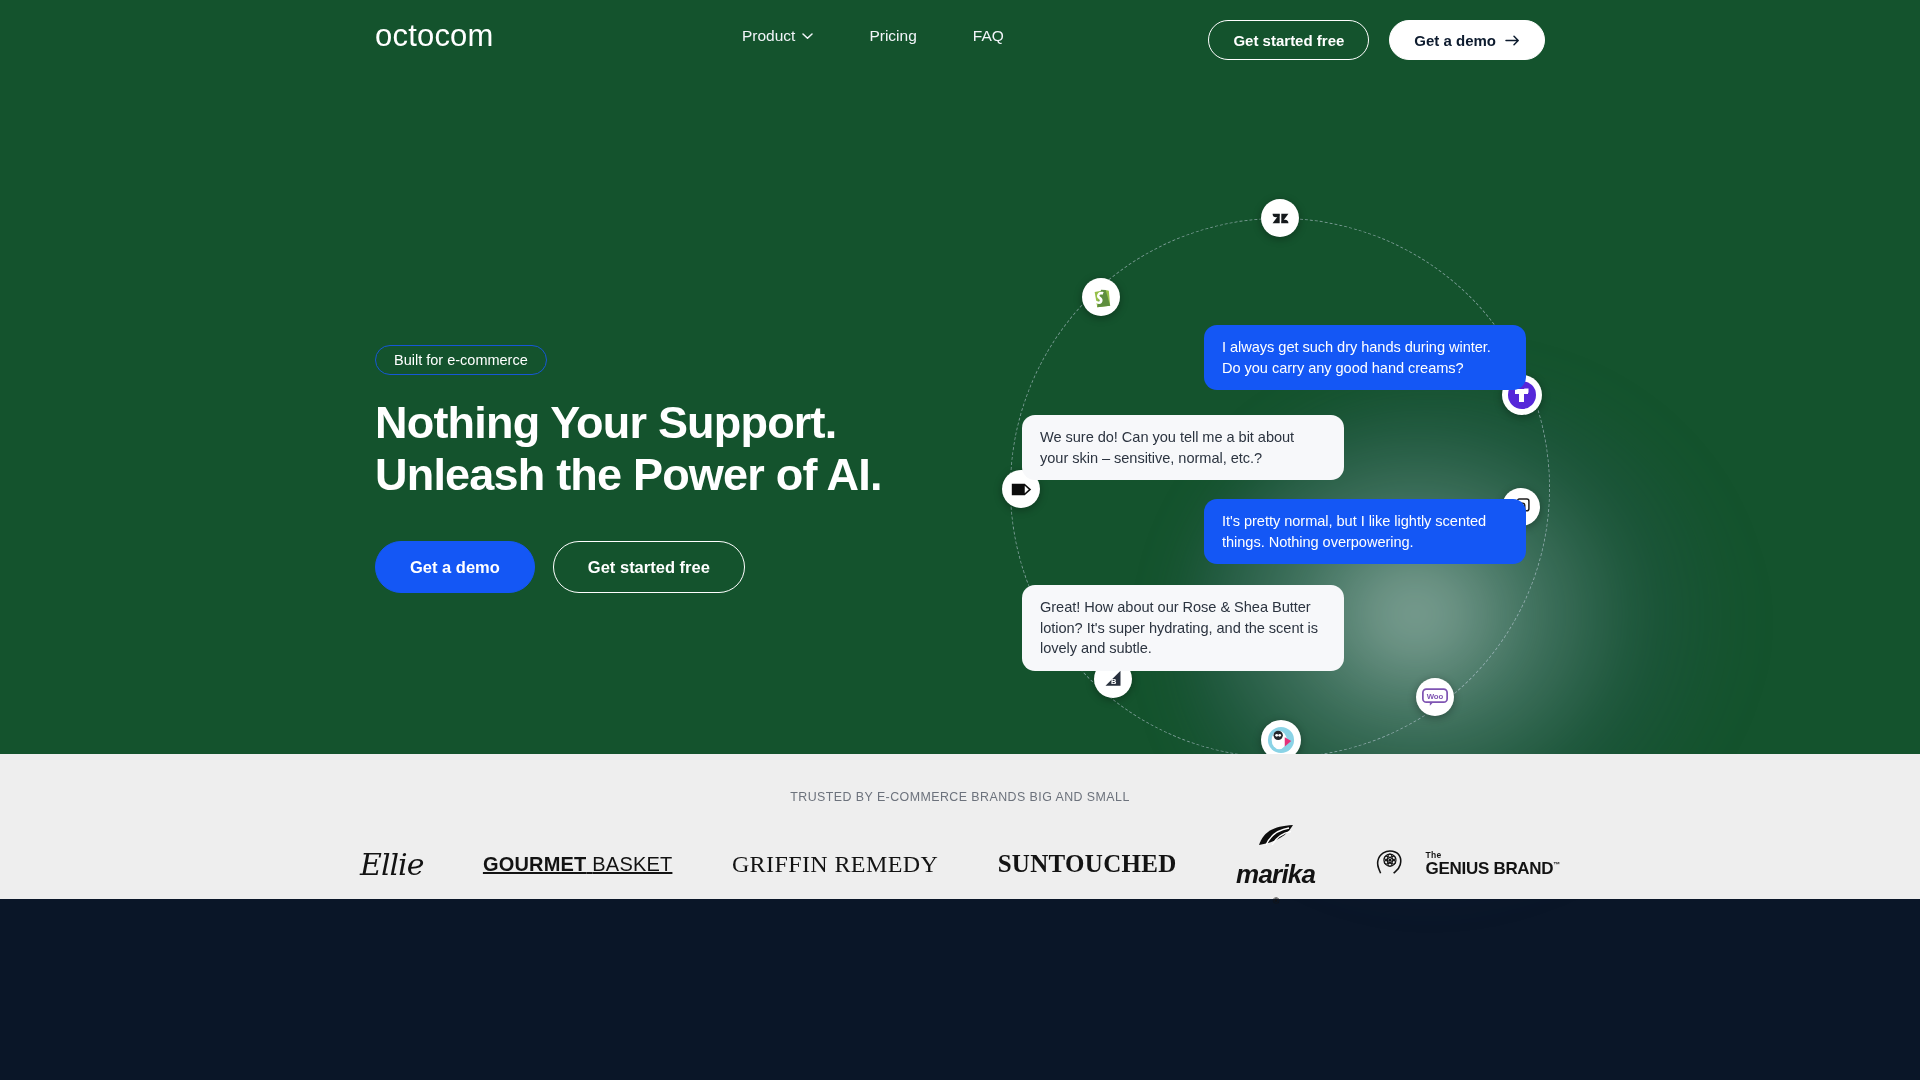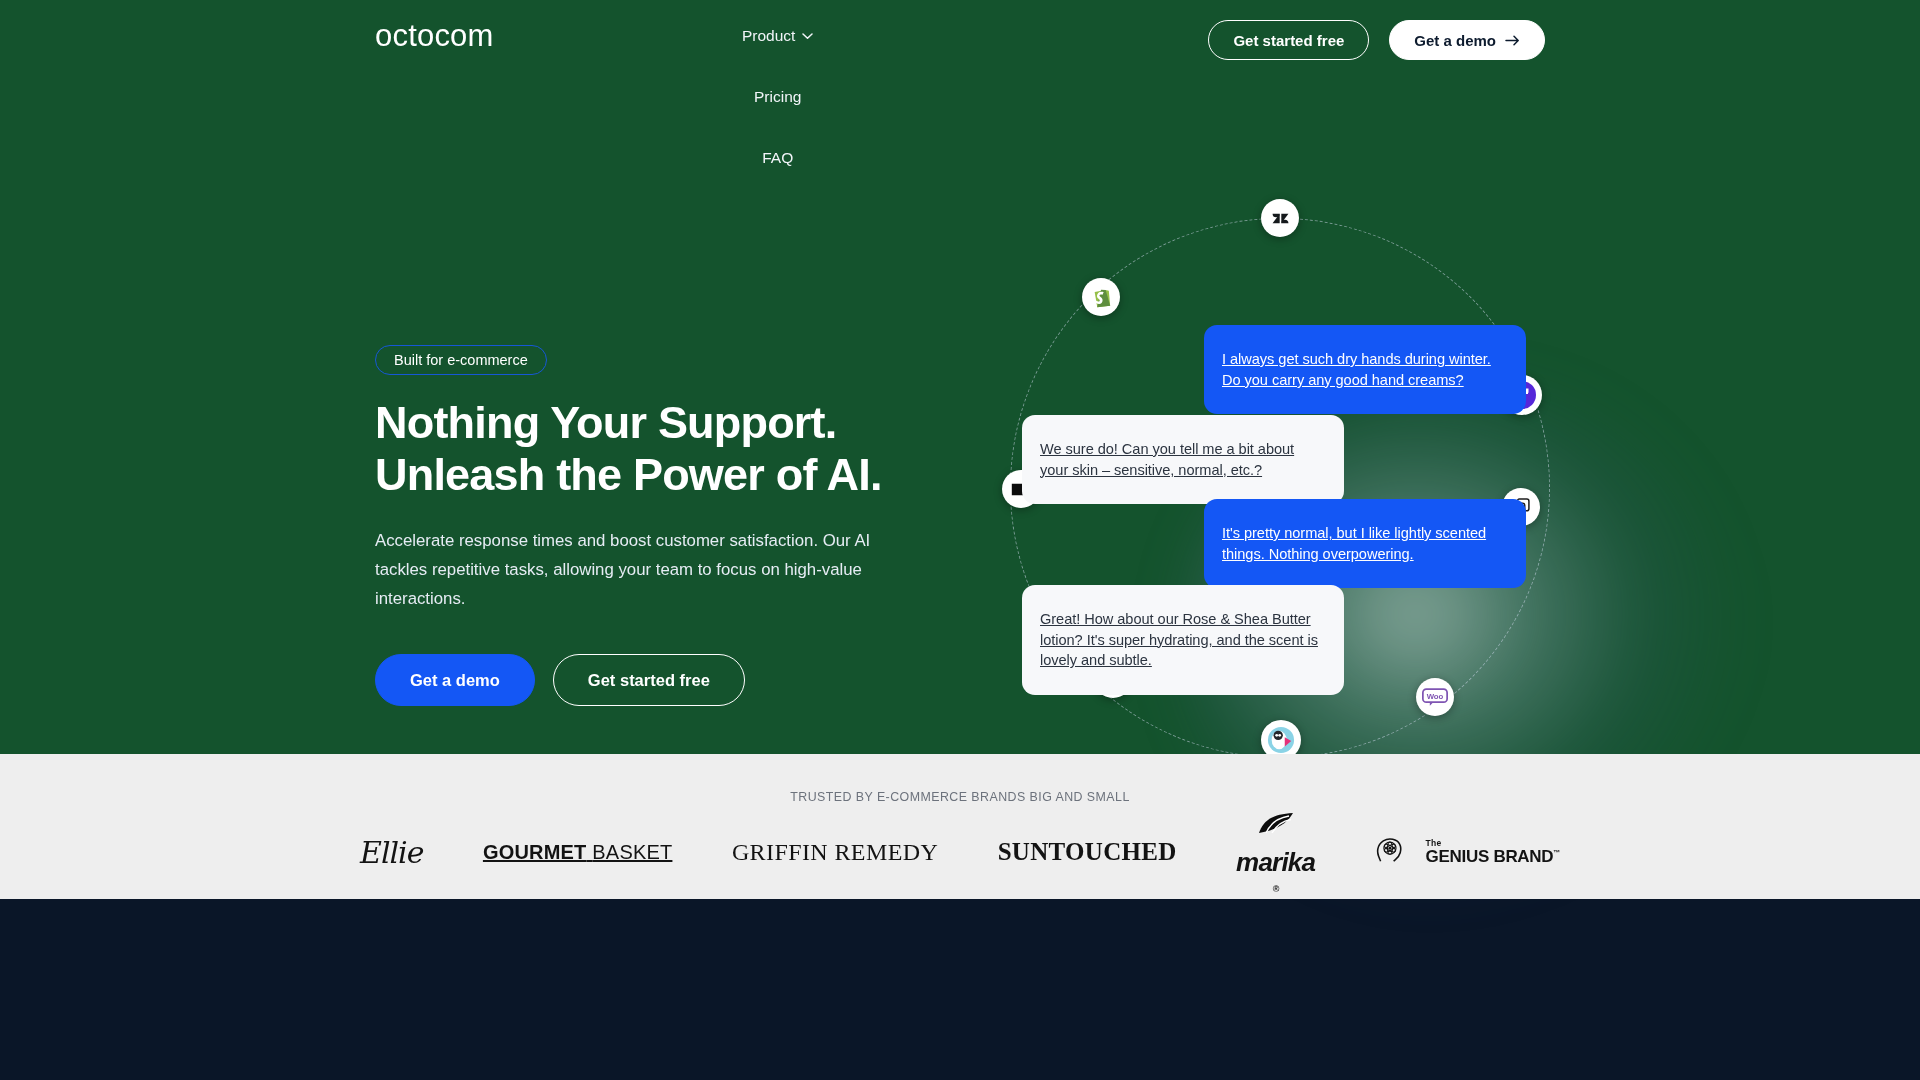--- a/index.html
+++ b/index.html
@@ -17,21 +17,21 @@
     position: absolute; top: 0; left: 0; width: 1920px; height: 78px;
     display: flex; align-items: center; z-index: 40;
   }
   .logo {
     position: absolute; left: 375px; top: 18px;
     font-size: 31px; letter-spacing: 0.2px; color: #ffffff;
     font-weight: 400; font-family: "Liberation Sans", sans-serif;
   }
   .nav {
     position: absolute; left: 742px; top: 27px;
-    display: flex; align-items: center; gap: 43px; flex-direction: column;
+    display: flex; align-items: center; gap: 56px;
   }
   .nav-item {
     color: #f2f5f9; font-size: 15.5px; font-weight: 400;
     display: flex; align-items: center; gap: 7px; cursor: pointer;
     white-space: nowrap;
   }
   .chev { display:inline-block; width: 11px; height: 7px; }
   .chev svg { display:block; }
 
   .hdr-actions {
@@ -97,41 +97,41 @@
   .orb {
     position: absolute; width: 38px; height: 38px; border-radius: 50%;
     background: #ffffff; display: flex; align-items: center; justify-content: center;
     box-shadow: 0 2px 9px rgba(0,0,0,0.32);
   }
   .orb svg { display: block; }
 
   
   .chat { position: absolute; left: 1022px; top: 325px; width: 560px; }
   .bubble {
-    position: absolute; border-radius: 13px; padding: 24px 18px;
-    font-size: 14.6px; line-height: 1.42; letter-spacing: -0.05px; text-decoration: underline;
+    position: absolute; border-radius: 13px; padding: 12px 18px;
+    font-size: 14.6px; line-height: 1.42; letter-spacing: -0.05px;
   }
   .bubble.user { background: #1457f5; color: #ffffff; }
   .bubble.bot { background: #f7f8fa; color: #2c3440; }
   .b1 { left: 182px; top: 0px;   width: 322px; }
   .b2 { left: 0px;   top: 90px;  width: 322px; }
   .b3 { left: 182px; top: 174px; width: 322px; }
   .b4 { left: 0px;   top: 260px; width: 322px; }
 
   
   .trusted {
     position: absolute; left: 0; bottom: 0; width: 1920px; height: 145px;
     background: #eeeeee;
   }
   .trusted-label {
     position: absolute; top: 36px; left: 0; width: 1920px; text-align: center;
     font-size: 12.4px; letter-spacing: 0.45px; color: #6c727c; font-weight: 400;
   }
   .logos {
-    position: absolute; top: 68px; left: 360px; width: 1200px; height: 60px;
+    position: absolute; top: 80px; left: 360px; width: 1200px; height: 60px;
     display: flex; align-items: center; justify-content: space-between;
   }
   .brand { color: #131313; display:flex; align-items:center; white-space: nowrap; }
   .brand-ellie { font-family: "DejaVu Serif", serif; font-style: italic; font-size: 30px; font-weight: 400; letter-spacing: -1px; }
   .brand-gourmet { font-size: 20px; letter-spacing: 0.2px; text-decoration: underline; }
   .brand-gourmet b { font-weight: 700; }
   .brand-gourmet span { font-weight: 400; }
   .brand-griffin { font-family: "Liberation Serif", serif; font-size: 24px; letter-spacing: 0.4px; }
   .brand-sun { font-family: "Liberation Serif", serif; font-size: 25px; font-weight: 700; letter-spacing: 0.3px; }
   .brand-marika { font-size: 26px; font-style: italic; font-weight: 700; letter-spacing: -0.8px; display:flex; align-items:center; gap:6px;flex-direction:column; }
@@ -182,21 +182,20 @@
 
   <div class="hero">
     <div class="hero-glow"></div>
 
     <div class="hero-left">
       <div class="pill">Built for e-commerce</div>
       <div class="hero-title">
         <div>Nothing Your Support.</div>
         <div>Unleash the Power of AI.</div>
       </div>
-      <div class="hero-sub">Accelerate response times and boost customer satisfaction. Our AI tackles repetitive tasks, allowing your team to focus on high-value interactions.</div>
       <div class="hero-btns">
         <div class="btn btn-primary">Get a demo</div>
         <div class="btn btn-outline">Get started free</div>
       </div>
     </div>
 
     <div class="orbit-wrap">
       <div class="orbit-ring"></div>
 
       <div class="orb" style="left:251px; top:-19px;">

